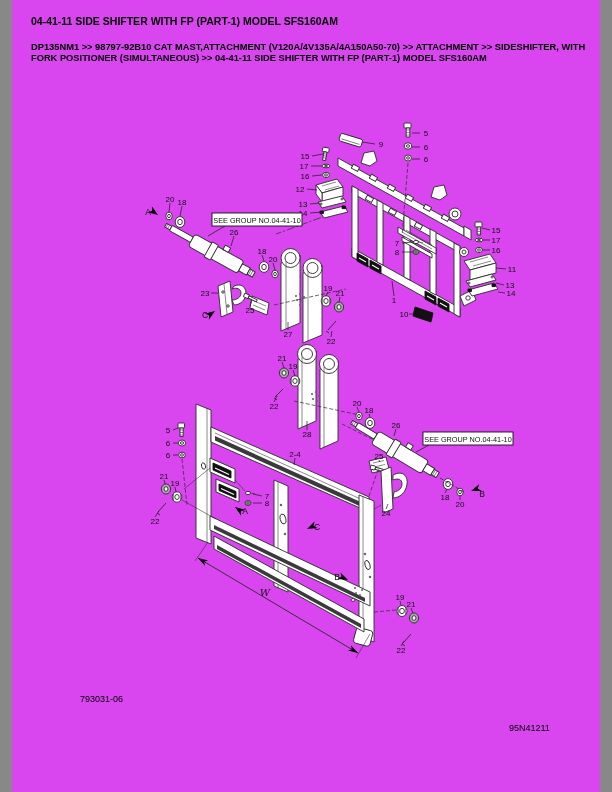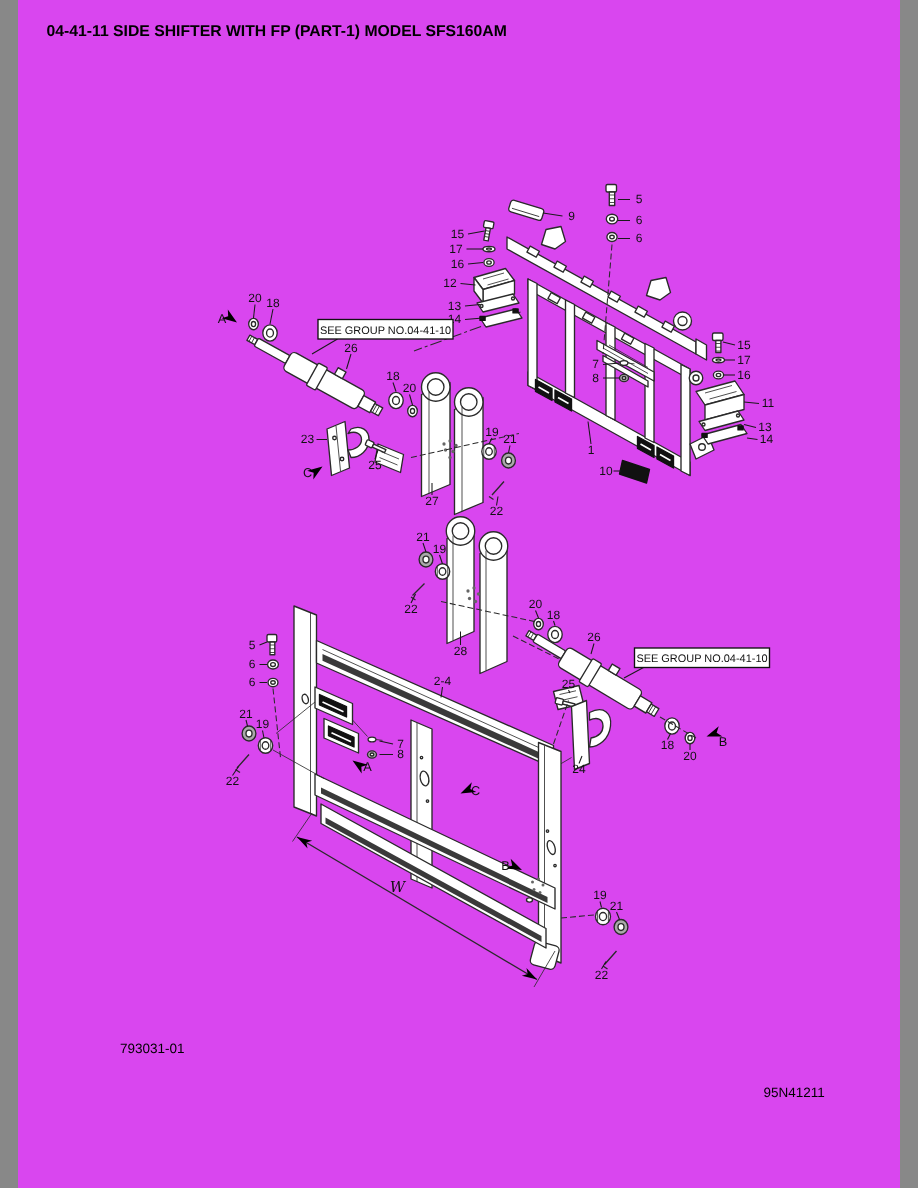--- a/index.html
+++ b/index.html
@@ -29,20 +29,21 @@
   .varrow{fill:#000;stroke:none}
   .gbox{fill:#fff;stroke:#111;stroke-width:.9}
   .gtext{font:7.3px "Liberation Sans",sans-serif;fill:#111;text-anchor:middle;dominant-baseline:central}
   .dimlabel{font:italic 10px "DejaVu Serif",serif;fill:#111;text-anchor:middle;dominant-baseline:central}
 </style>
 </head>
 <body>
 
 <div class="page">
   <div class="title">04-41-11 SIDE SHIFTER WITH FP (PART-1) MODEL SFS160AM</div>
+  <div class="crumb">DP135NM1 &gt;&gt; 98797-92B10 CAT MAST,ATTACHMENT (V120A/4V135A/4A150A50-70) &gt;&gt; ATTACHMENT &gt;&gt; SIDESHIFTER, WITH FORK POSITIONER (SIMULTANEOUS) &gt;&gt; 04-41-11 SIDE SHIFTER WITH FP (PART-1) MODEL SFS160AM</div>
 
   <svg class="diagram" width="612" height="792" viewBox="0 0 612 792">
     <g class="art">
 
       <g>
 
         <polygon points="326,158 452,228 452,236 326,166"></polygon>
         <rect x="0" y="-1" width="7" height="4.5" transform="translate(341,165) rotate(29)"></rect>
         <rect x="0" y="-1" width="7" height="4.5" transform="translate(359,175) rotate(29)"></rect>
         <rect x="0" y="-1" width="7" height="4.5" transform="translate(377,185) rotate(29)"></rect>
@@ -464,15 +465,15 @@
         <line x1="213" y1="226" x2="196" y2="236" class="lead"></line>
         <rect x="200" y="213" width="90" height="13" class="gbox"></rect>
         <text x="245" y="220" class="gtext">SEE GROUP NO.04-41-10</text>
         <line x1="417" y1="445" x2="404" y2="452" class="lead"></line>
         <rect x="411" y="432" width="90" height="13" class="gbox"></rect>
         <text x="456" y="439" class="gtext">SEE GROUP NO.04-41-10</text>
         <text x="253" y="592" class="dimlabel">W</text>
       </g>
   </svg>
 
-  <div class="footer-left">793031-01</div>
+  <div class="footer-left">793031-06</div>
   <div class="footer-right">95N41211</div>
 </div>
 
 </body></html>

